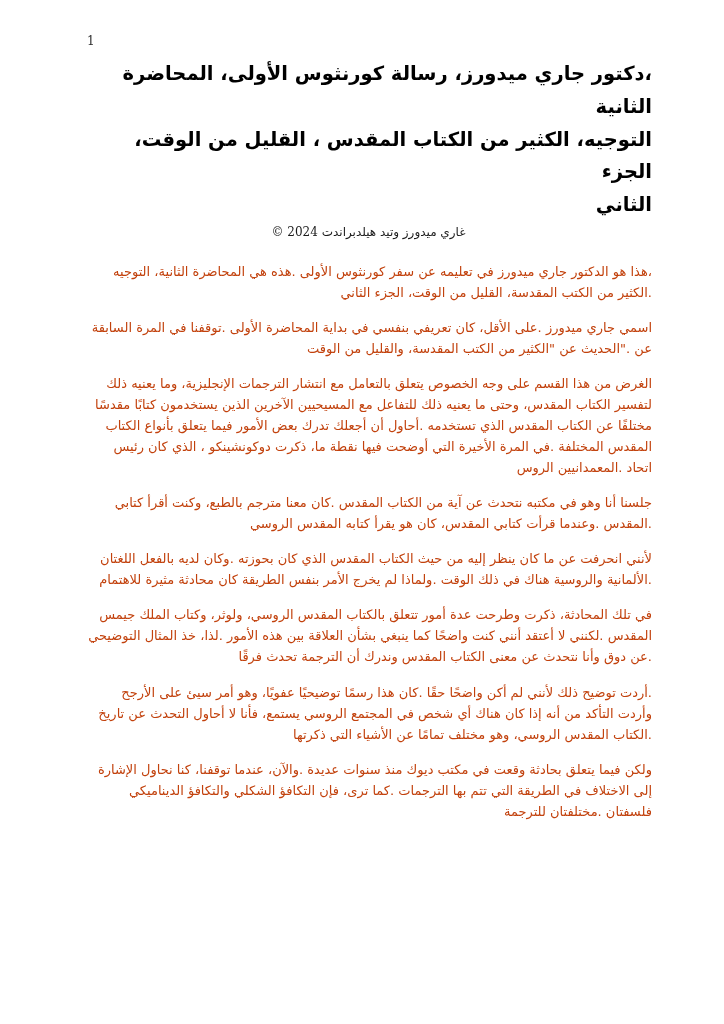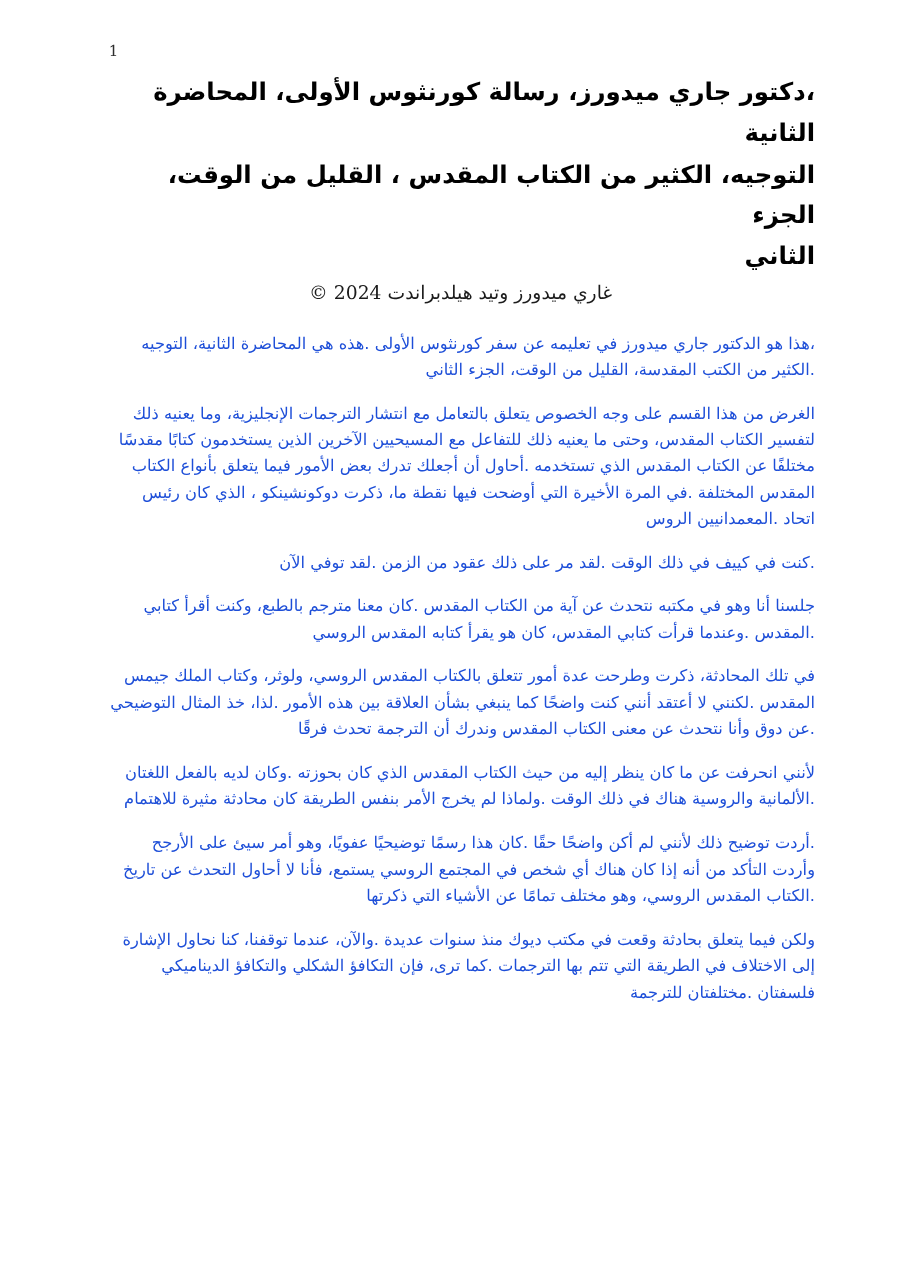--- a/index.html
+++ b/index.html
@@ -32,52 +32,52 @@
       font-size: 19.5px;
       font-weight: bold;
       line-height: 1.68;
       color: #000000;
       margin: 10px 0 0 0;
     }
     .copyright {
       direction: rtl;
       text-align: center;
       font-family: "DejaVu Serif", "DejaVu Sans", serif;
-      font-size: 15px;
+      font-size: 12px;
       color: #1b1b1b;
       margin: 3px 0 22px 0;
     }
     .body-text {
       margin: 0;
     }
     .para {
       direction: rtl;
       unicode-bidi: plaintext;
       text-align: right;
       font-size: 13px;
       line-height: 1.62;
-      color: #1d4ed8;
+      color: #c2410c;
       margin: 0 0 14px 0;
     }
   </style>
 </head>
 <body>
 
 <div class="page">
   <div class="page-number">1</div>
 
   <h1 class="title">،دكتور جاري ميدورز، رسالة كورنثوس الأولى، المحاضرة الثانية
 التوجيه، الكثير من الكتاب المقدس ، القليل من الوقت، الجزء
 الثاني</h1>
 
   <div class="copyright">غاري ميدورز وتيد هيلدبراندت 2024 ©</div>
 
   <div class="body-text">
       <p class="para" dir="rtl">،هذا هو الدكتور جاري ميدورز في تعليمه عن سفر كورنثوس الأولى .هذه هي المحاضرة الثانية، التوجيه .الكثير من الكتب المقدسة، القليل من الوقت، الجزء الثاني</p>
+      <p class="para" dir="rtl">اسمي جاري ميدورز .على الأقل، كان تعريفي بنفسي في بداية المحاضرة الأولى .توقفنا في المرة السابقة عن ."الحديث عن "الكثير من الكتب المقدسة، والقليل من الوقت</p>
       <p class="para" dir="rtl">الغرض من هذا القسم على وجه الخصوص يتعلق بالتعامل مع انتشار الترجمات الإنجليزية، وما يعنيه ذلك لتفسير الكتاب المقدس، وحتى ما يعنيه ذلك للتفاعل مع المسيحيين الآخرين الذين يستخدمون كتابًا مقدسًا مختلفًا عن الكتاب المقدس الذي تستخدمه .أحاول أن أجعلك تدرك بعض الأمور فيما يتعلق بأنواع الكتاب المقدس المختلفة .في المرة الأخيرة التي أوضحت فيها نقطة ما، ذكرت دوكونشينكو ، الذي كان رئيس اتحاد .المعمدانيين الروس</p>
-      <p class="para" dir="rtl">.كنت في كييف في ذلك الوقت .لقد مر على ذلك عقود من الزمن .لقد توفي الآن</p>
       <p class="para" dir="rtl">جلسنا أنا وهو في مكتبه نتحدث عن آية من الكتاب المقدس .كان معنا مترجم بالطبع، وكنت أقرأ كتابي .المقدس .وعندما قرأت كتابي المقدس، كان هو يقرأ كتابه المقدس الروسي</p>
+      <p class="para" dir="rtl">لأنني انحرفت عن ما كان ينظر إليه من حيث الكتاب المقدس الذي كان بحوزته .وكان لديه بالفعل اللغتان .الألمانية والروسية هناك في ذلك الوقت .ولماذا لم يخرج الأمر بنفس الطريقة كان محادثة مثيرة للاهتمام</p>
       <p class="para" dir="rtl">في تلك المحادثة، ذكرت وطرحت عدة أمور تتعلق بالكتاب المقدس الروسي، ولوثر، وكتاب الملك جيمس المقدس .لكنني لا أعتقد أنني كنت واضحًا كما ينبغي بشأن العلاقة بين هذه الأمور .لذا، خذ المثال التوضيحي .عن دوق وأنا نتحدث عن معنى الكتاب المقدس وندرك أن الترجمة تحدث فرقًا</p>
-      <p class="para" dir="rtl">لأنني انحرفت عن ما كان ينظر إليه من حيث الكتاب المقدس الذي كان بحوزته .وكان لديه بالفعل اللغتان .الألمانية والروسية هناك في ذلك الوقت .ولماذا لم يخرج الأمر بنفس الطريقة كان محادثة مثيرة للاهتمام</p>
       <p class="para" dir="rtl">.أردت توضيح ذلك لأنني لم أكن واضحًا حقًا .كان هذا رسمًا توضيحيًا عفويًا، وهو أمر سيئ على الأرجح وأردت التأكد من أنه إذا كان هناك أي شخص في المجتمع الروسي يستمع، فأنا لا أحاول التحدث عن تاريخ .الكتاب المقدس الروسي، وهو مختلف تمامًا عن الأشياء التي ذكرتها</p>
       <p class="para" dir="rtl">ولكن فيما يتعلق بحادثة وقعت في مكتب ديوك منذ سنوات عديدة .والآن، عندما توقفنا، كنا نحاول الإشارة إلى الاختلاف في الطريقة التي تتم بها الترجمات .كما ترى، فإن التكافؤ الشكلي والتكافؤ الديناميكي فلسفتان .مختلفتان للترجمة</p>
     </div>
 </div>
 
 </body></html>

